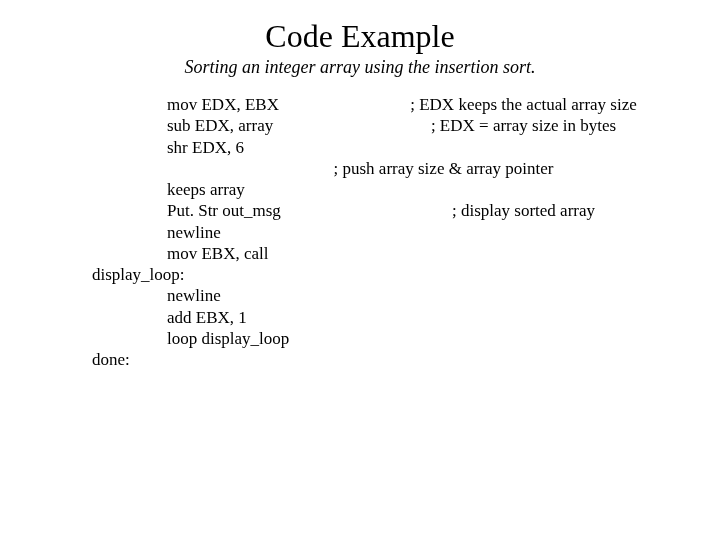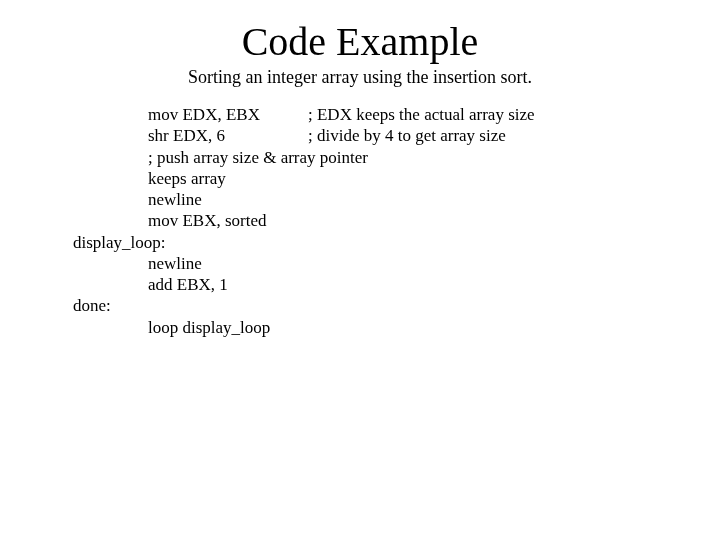--- a/index.html
+++ b/index.html
@@ -12,114 +12,125 @@
     color: #000000;
   }
   .slide {
     width: 720px;
     height: 540px;
     position: relative;
     box-sizing: border-box;
   }
   .title {
     text-align: center;
-    font-size: 40px;
+    font-size: 32px;
     font-weight: normal;
     margin-top: 18px;
     margin-bottom: 2px;
   }
   .subtitle {
     text-align: center;
     font-size: 18px;
+    font-style: italic;
     margin-bottom: 16px;
   }
   .code-block {
-    margin-left: 73px;
+    margin-left: 92px;
     font-size: 17px;
     line-height: 1.25;
   }
   .code-row {
     display: flex;
   }
   .label-col {
     width: 75px;
     flex: 0 0 75px;
     white-space: pre;
   }
   .instr-col {
     width: 160px;
     flex: 0 0 160px;
     white-space: pre;
   }
   .comment-col {
     flex: 1 1 auto;
     white-space: pre;
+    text-align: center;
   }
 </style>
 </head>
 <body>
 
 <div class="slide">
   <div class="title">Code Example</div>
   <div class="subtitle">Sorting an integer array using the insertion sort.</div>
 
   <div class="code-block">
 
   <div class="code-row">
         <span class="label-col"></span>
         <span class="instr-col">mov EDX, EBX</span>
         <span class="comment-col">; EDX keeps the actual array size</span>
       </div>
       <div class="code-row">
         <span class="label-col"></span>
+        <span class="instr-col">sub EDX, array</span>
+        <span class="comment-col">; EDX = array size in bytes</span>
+      </div>
+      <div class="code-row">
+        <span class="label-col"></span>
         <span class="instr-col">shr EDX, 6</span>
-        <span class="comment-col">; divide by 4 to get array size</span>
       </div>
       <div class="code-row">
         <span class="label-col"></span>
         <span class="comment-col">; push array size &amp; array pointer</span>
       </div>
       <div class="code-row">
         <span class="label-col"></span>
         <span class="instr-col">keeps array</span>
         <span class="comment-col"></span>
       </div>
       <div class="code-row">
         <span class="label-col"></span>
+        <span class="instr-col">Put. Str out_msg</span>
+        <span class="comment-col">; display sorted array</span>
+      </div>
+      <div class="code-row">
+        <span class="label-col"></span>
         <span class="instr-col">newline</span>
         <span class="comment-col"></span>
       </div>
       <div class="code-row">
         <span class="label-col"></span>
-        <span class="instr-col">mov EBX, sorted</span>
+        <span class="instr-col">mov EBX, call</span>
         <span class="comment-col"></span>
       </div>
       <div class="code-row">
         <span class="label-col">display_loop:</span>
         <span class="instr-col"></span>
         <span class="comment-col"></span>
       </div>
       <div class="code-row">
         <span class="label-col"></span>
         <span class="instr-col">newline</span>
         <span class="comment-col"></span>
       </div>
       <div class="code-row">
         <span class="label-col"></span>
         <span class="instr-col">add EBX, 1</span>
         <span class="comment-col"></span>
       </div>
       <div class="code-row">
-        <span class="label-col">done:</span>
-        <span class="instr-col"></span>
+        <span class="label-col"></span>
+        <span class="instr-col">loop display_loop</span>
         <span class="comment-col"></span>
       </div>
       <div class="code-row">
-        <span class="label-col"></span>
-        <span class="instr-col">loop display_loop</span>
+        <span class="label-col">done:</span>
+        <span class="instr-col"></span>
         <span class="comment-col"></span>
       </div>
       <div class="code-row">
         <span class="instr-col"></span>
         <span class="comment-col"></span>
       </div>
     </div>
 </div>
 
 </body></html>

